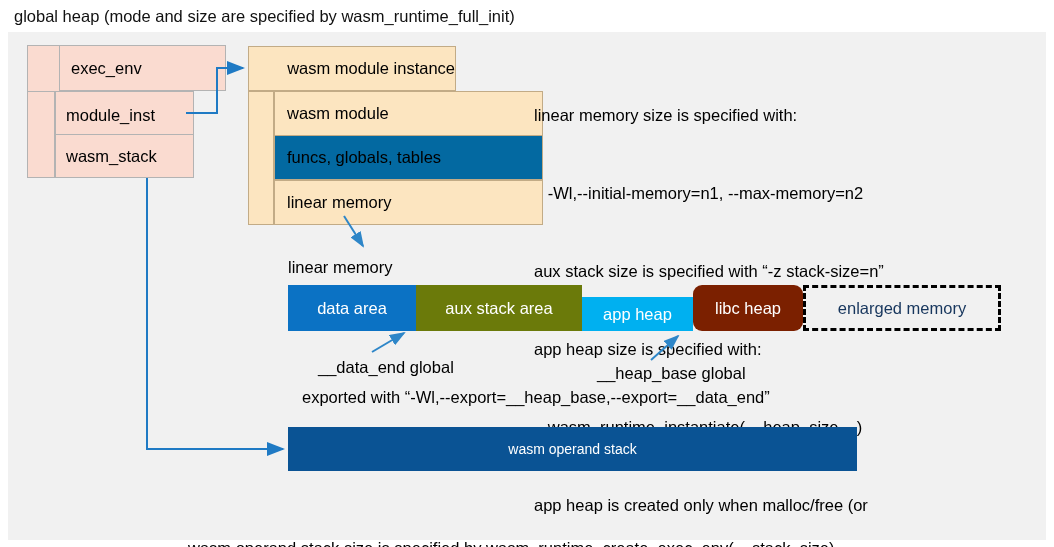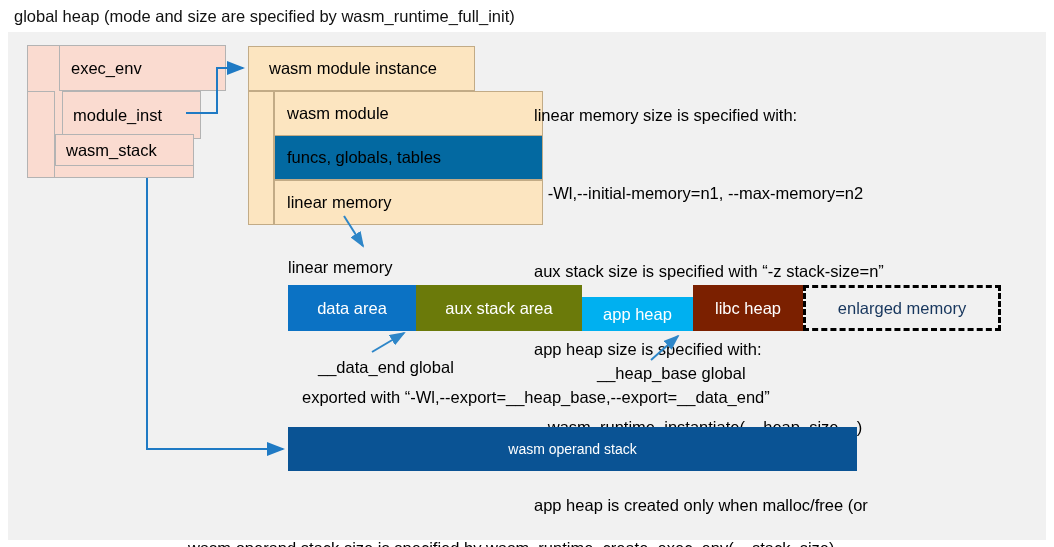--- a/index.html
+++ b/index.html
@@ -70,43 +70,43 @@
   }
   #module-inst-row {
     left: 55px; top: 91px;
     width: 139px; height: 48px;
     box-sizing: border-box;
     border: 1px solid #b3b3b3;
     background: #fadbd0;
     display: flex;
     align-items: center;
     padding-left: 10px;
-    margin-left: 7px;
   }
   #wasm-stack-row {
     left: 55px; top: 134px;
-    width: 139px; height: 32px;
+    width: 139px; height: 44px;
     box-sizing: border-box;
     border: 1px solid #b3b3b3;
     background: #fadbd0;
     display: flex;
     align-items: center;
     padding-left: 10px;
   }
 
   
   #wmi-header {
     left: 248px; top: 46px;
-    width: 227px; height: 45px;
+    width: 208px; height: 45px;
     box-sizing: border-box;
     border: 1px solid #c2ab86;
     background: #fce5c0;
     display: flex;
     align-items: center;
-    padding-left: 20px;
+    padding-left: 4px;
+    justify-content: flex-end;
   }
   #wmi-gutter {
     left: 248px; top: 91px;
     width: 26px; height: 134px;
     box-sizing: border-box;
     border: 1px solid #c2ab86;
     background: #fce5c0;
   }
   .wmi-row {
     width: 269px; height: 45px;
@@ -247,21 +247,21 @@
   <div class="abs" id="memory-bar">
     <div class="mem-seg" id="mem-seg-0" style="width: 128px; background: rgb(11, 114, 196);">
       <span>data area</span>
     </div>
     <div class="mem-seg" id="mem-seg-1" style="width: 166px; background: rgb(107, 122, 10);">
       <span>aux stack area</span>
     </div>
     <div class="mem-seg" id="mem-seg-2" style="width: 111px; background: rgb(0, 176, 240); margin-top: 12px;">
       <span>app heap</span>
     </div>
-    <div class="mem-seg" id="mem-seg-3" style="width: 110px; background: rgb(123, 32, 0);">
+    <div class="mem-seg" id="mem-seg-3" style="width: 110px; background: rgb(123, 32, 0); border-radius: 9px;">
       <span>libc heap</span>
     </div>
     <div class="mem-seg" id="mem-seg-enlarged" style="width: 198px; color: rgb(23, 54, 93);">
       <span>enlarged memory</span>
     </div>
   </div>
 
   <div class="abs annot" id="annot-data-end">__data_end global</div>
   <div class="abs annot" id="annot-heap-base">__heap_base global</div>
   <div class="abs annot" id="annot-exported">exported with “-Wl,--export=__heap_base,--export=__data_end”</div>

